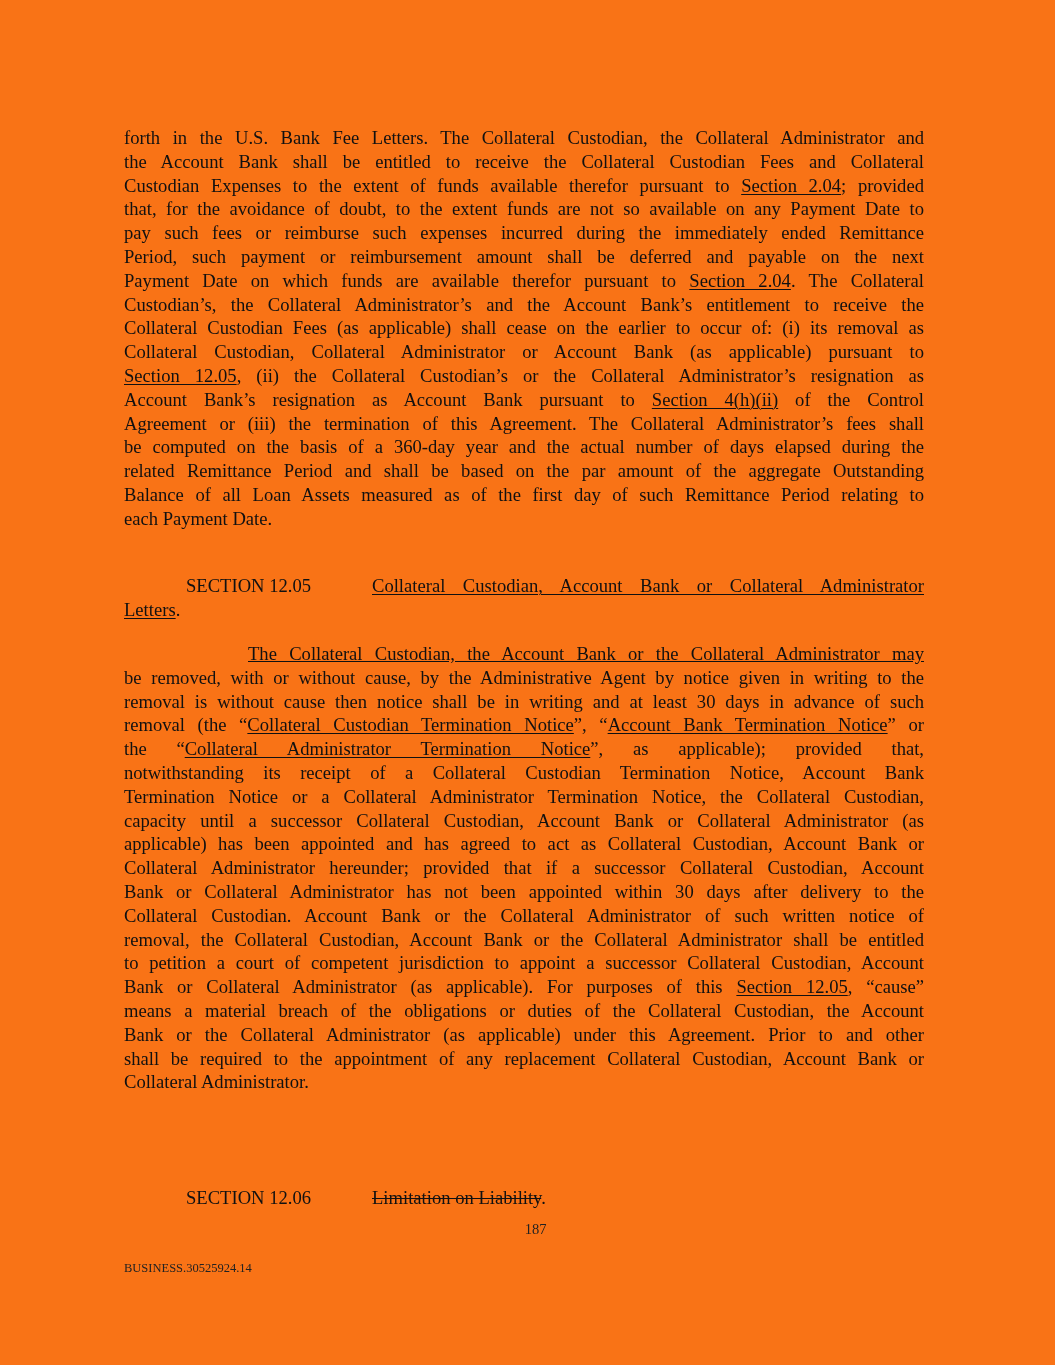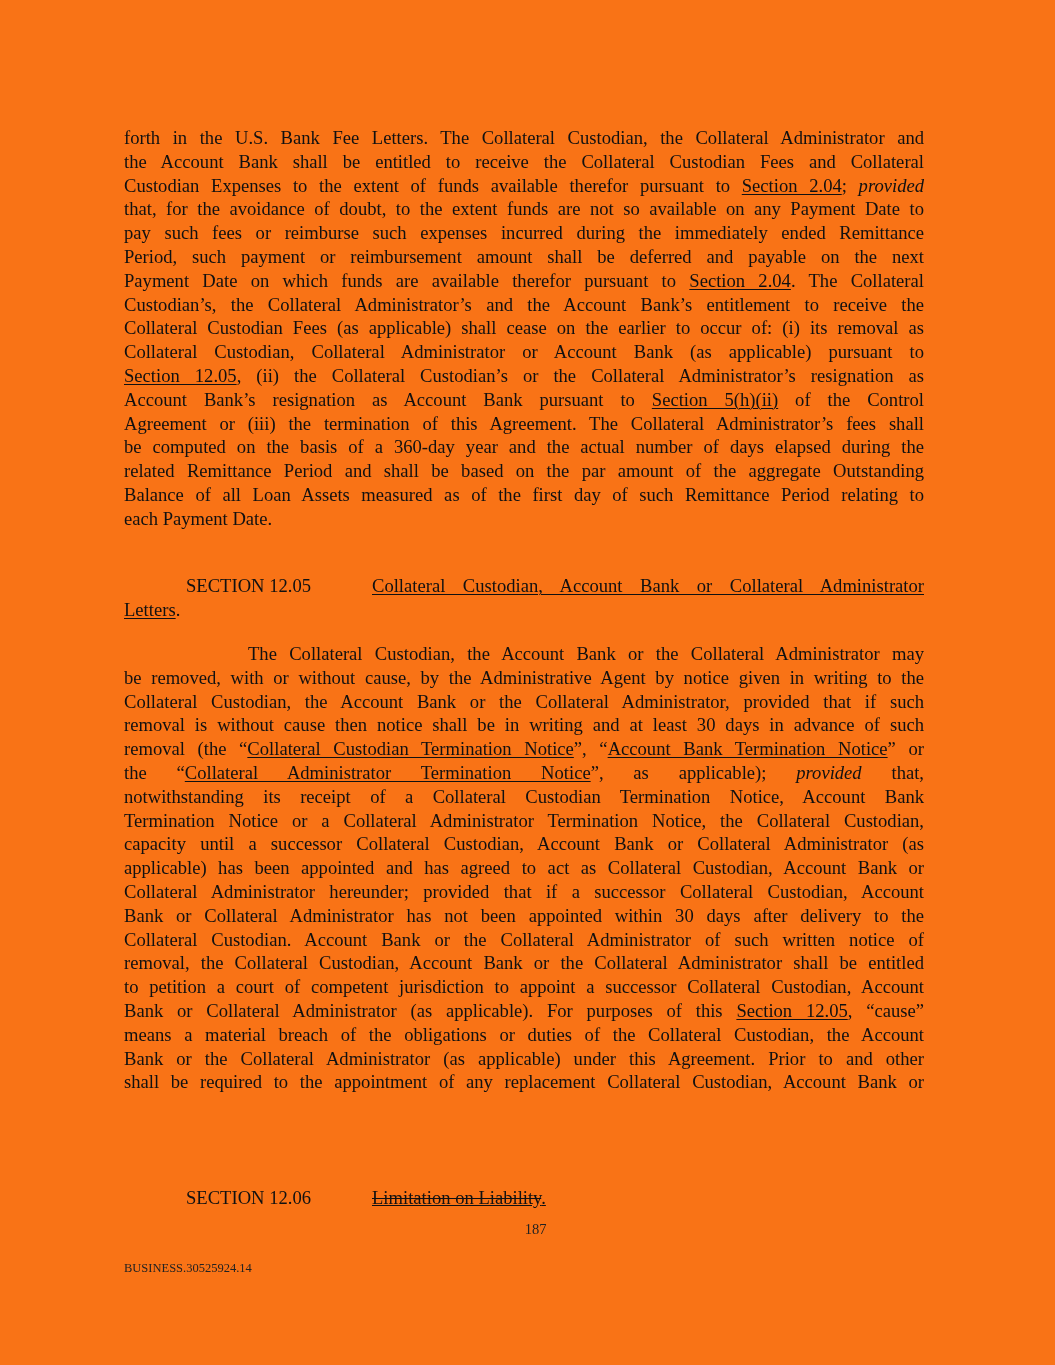--- a/index.html
+++ b/index.html
@@ -12,21 +12,21 @@
     }
     .body-text {
       position: absolute; left: 124px; width: 800px;
       font-size: 18.6px; line-height: 23.8px;
       text-align: justify;
       margin: 0;
     }
     .line { display: block; text-align: justify; text-align-last: justify; height: 23.8px; white-space: nowrap; }
     .line.last { text-align-last: left; }
     .u { text-decoration: underline; text-decoration-thickness: 1px; text-underline-offset: 2px; }
-    .i { font-style: italic; }
+    .i { }
     .s { text-decoration: line-through; text-decoration-thickness: 1px; }
     .sec-num { display: inline-block; width: 186px; padding-left: 62px; box-sizing: border-box; }
     .page-number {
       position: absolute; top: 1221px; left: 0; width: 1071px; text-align: center;
       font-size: 14.5px; color: #222;
     }
     .doc-id {
       position: absolute; top: 1261px; left: 124px;
       font-size: 12.5px; color: #222;
     }
@@ -41,60 +41,60 @@
     <span class="line"><span>the Account Bank shall be entitled to receive the Collateral Custodian Fees and Collateral</span></span>
     <span class="line"><span>Custodian Expenses to the extent of funds available therefor pursuant to </span><span class="u">Section 2.04</span><span>; </span><span class="i">provided</span></span>
     <span class="line"><span>that, for the avoidance of doubt, to the extent funds are not so available on any Payment Date to</span></span>
     <span class="line"><span>pay such fees or reimburse such expenses incurred during the immediately ended Remittance</span></span>
     <span class="line"><span>Period, such payment or reimbursement amount shall be deferred and payable on the next</span></span>
     <span class="line"><span>Payment Date on which funds are available therefor pursuant to </span><span class="u">Section 2.04</span><span>.  The Collateral</span></span>
     <span class="line"><span>Custodian’s, the Collateral Administrator’s and the Account Bank’s entitlement to receive the</span></span>
     <span class="line"><span>Collateral Custodian Fees (as applicable) shall cease on the earlier to occur of:  (i) its removal as</span></span>
     <span class="line"><span>Collateral Custodian, Collateral Administrator or Account Bank (as applicable) pursuant to</span></span>
     <span class="line"><span class="u">Section 12.05</span><span>, (ii) the Collateral Custodian’s or the Collateral Administrator’s resignation as</span></span>
-    <span class="line"><span>Account Bank’s resignation as Account Bank pursuant to </span><span class="u">Section 5(h)(ii)</span><span> of the Control</span></span>
+    <span class="line"><span>Account Bank’s resignation as Account Bank pursuant to </span><span class="u">Section 4(h)(ii)</span><span> of the Control</span></span>
     <span class="line"><span>Agreement or (iii) the termination of this Agreement. The Collateral Administrator’s fees shall</span></span>
     <span class="line"><span>be computed on the basis of a 360-day year and the actual number of days elapsed during the</span></span>
     <span class="line"><span>related Remittance Period and shall be based on the par amount of the aggregate Outstanding</span></span>
     <span class="line"><span>Balance of all Loan Assets measured as of the first day of such Remittance Period relating to</span></span>
     <span class="line last"><span>each Payment Date.</span></span>
   </div>
 
   <div class="body-text" style="top:574px; left:124px;">
     <span class="line" style="display:flex; text-align-last:auto;">
       <span class="sec-num">SECTION 12.05</span>
       <span class="u" style="flex:1; text-align:justify; text-align-last:justify; padding-left:62px;">Collateral Custodian, Account Bank or Collateral Administrator</span>
     </span>
     <span class="line last"><span class="u">Letters</span><span>.</span></span>
   </div>
 
   <div class="body-text" style="top:642px;">
-    <span class="line" style="padding-left:124px; box-sizing:border-box;"><span>The Collateral Custodian, the Account Bank or the Collateral Administrator may</span></span>
+    <span class="line" style="padding-left:124px; box-sizing:border-box;text-decoration:underline;"><span>The Collateral Custodian, the Account Bank or the Collateral Administrator may</span></span>
     <span class="line"><span>be removed, with or without cause, by the Administrative Agent by notice given in writing to the</span></span>
-    <span class="line"><span>Collateral Custodian, the Account Bank or the Collateral Administrator, provided that if such</span></span>
     <span class="line"><span>removal is without cause then notice shall be in writing and at least 30 days in advance of such</span></span>
     <span class="line"><span>removal (the “</span><span class="u">Collateral Custodian Termination Notice</span><span>”, “</span><span class="u">Account Bank Termination Notice</span><span>” or</span></span>
     <span class="line"><span>the “</span><span class="u">Collateral Administrator Termination Notice</span><span>”, as applicable); </span><span class="i">provided</span><span> that,</span></span>
     <span class="line"><span>notwithstanding its receipt of a Collateral Custodian Termination Notice, Account Bank</span></span>
     <span class="line"><span>Termination Notice or a Collateral Administrator Termination Notice, the Collateral Custodian,</span></span>
     <span class="line"><span>capacity until a successor Collateral Custodian, Account Bank or Collateral Administrator (as</span></span>
     <span class="line"><span>applicable) has been appointed and has agreed to act as Collateral Custodian, Account Bank or</span></span>
     <span class="line"><span>Collateral Administrator hereunder; provided that if a successor Collateral Custodian, Account</span></span>
     <span class="line"><span>Bank or Collateral Administrator has not been appointed within 30 days after delivery to the</span></span>
     <span class="line"><span>Collateral Custodian.  Account Bank or the Collateral Administrator of such written notice of</span></span>
     <span class="line"><span>removal, the Collateral Custodian, Account Bank or the Collateral Administrator shall be entitled</span></span>
     <span class="line"><span>to petition a court of competent jurisdiction to appoint a successor Collateral Custodian, Account</span></span>
     <span class="line"><span>Bank or Collateral Administrator (as applicable).  For purposes of this </span><span class="u">Section 12.05</span><span>, “cause”</span></span>
     <span class="line"><span>means a material breach of the obligations or duties of the Collateral Custodian, the Account</span></span>
     <span class="line"><span>Bank or the Collateral Administrator (as applicable) under this Agreement.  Prior to and other</span></span>
     <span class="line"><span>shall be required to the appointment of any replacement Collateral Custodian, Account Bank or</span></span>
+    <span class="line last"><span>Collateral Administrator.</span></span>
   </div>
 
   <div class="body-text" style="top:1186px;">
     <span class="line last" style="display:flex;">
       <span class="sec-num">SECTION 12.06</span>
-      <span style="padding-left:62px;text-decoration:underline;"><span class="s">Limitation on Liability</span><span>.</span></span>
+      <span style="padding-left:62px;"><span class="s">Limitation on Liability</span><span>.</span></span>
     </span>
   </div>
 
   <div class="page-number">187</div>
   <div class="doc-id">BUSINESS.30525924.14</div>
 </div>
 
 </body></html>

